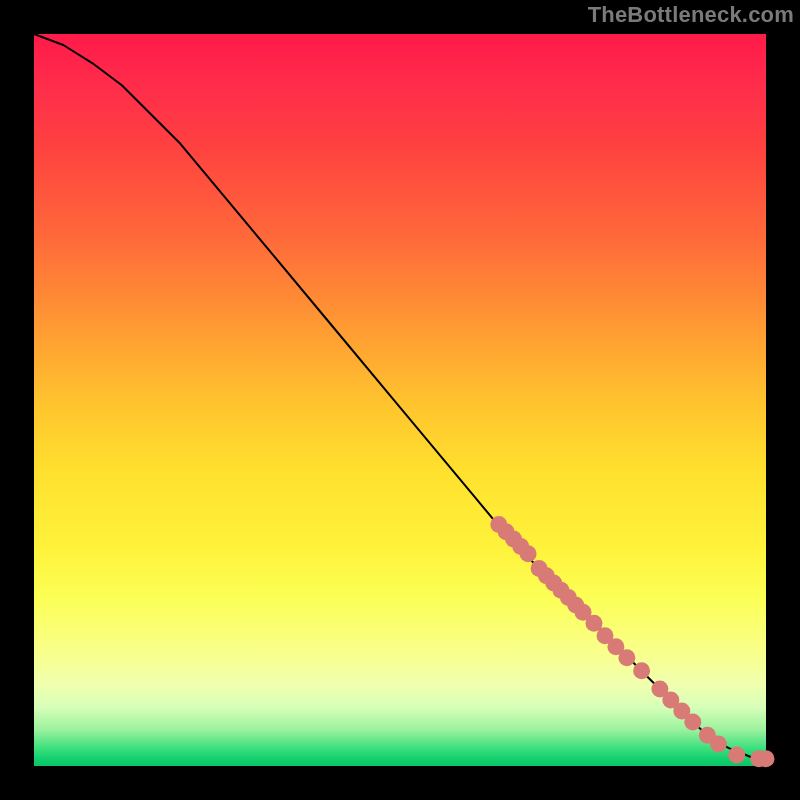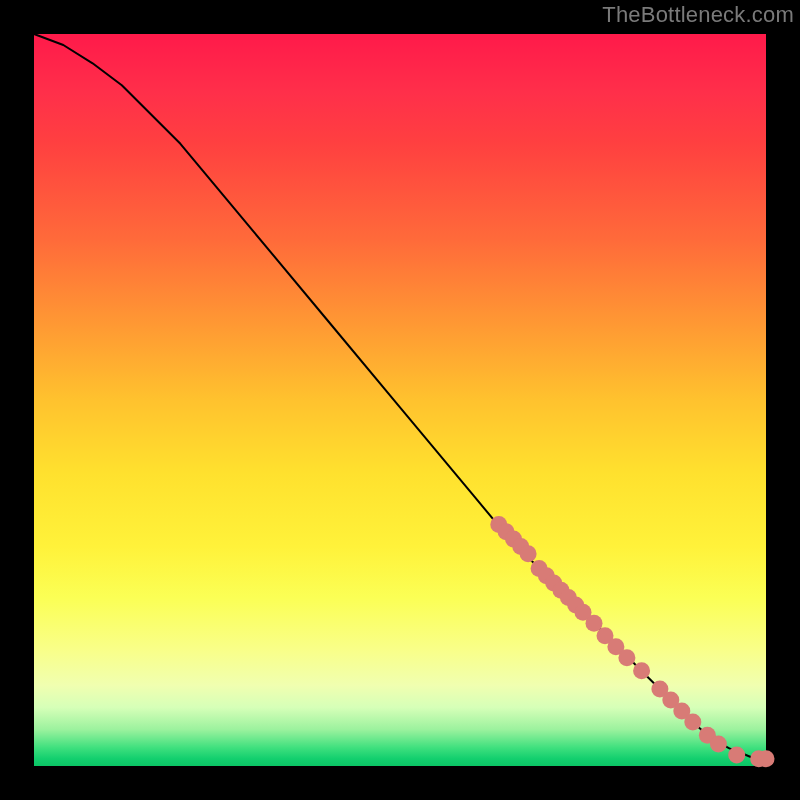--- a/index.html
+++ b/index.html
@@ -41,21 +41,21 @@
       #3fe07e 97.5%,
       #13cf6e 99%,
       #0bc565 100%
     );
   }
   .attribution {
     position: absolute;
     top: 2px;
     right: 6px;
     font-size: 22px;
-    font-weight: 400;
+    font-weight: 700;
     letter-spacing: 0.2px;
     color: #7a7a7a;
     user-select: none;
   }
   svg.overlay {
     position: absolute;
     left: 0;
     top: 0;
     width: 732px;
     height: 732px;

